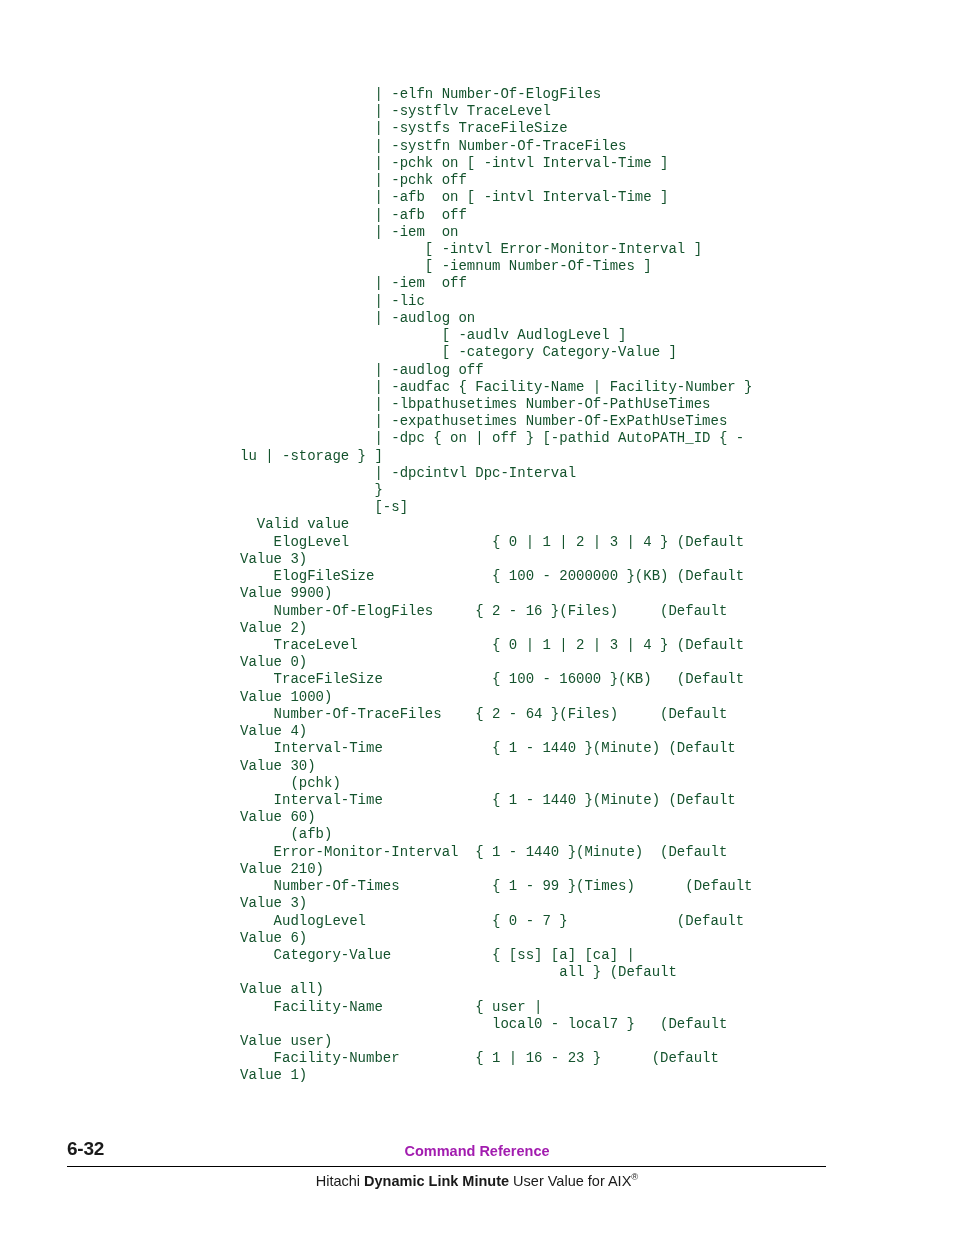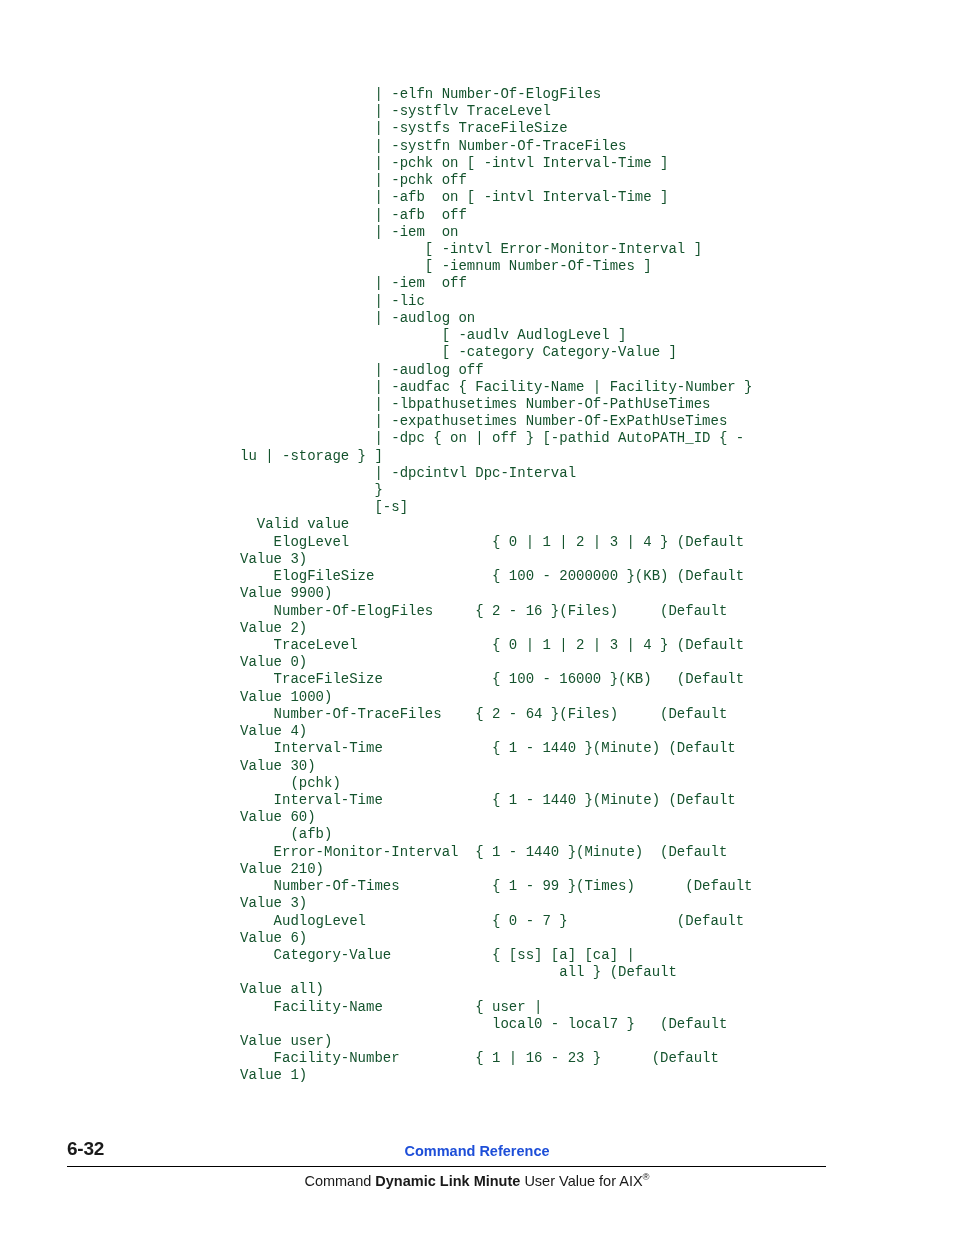--- a/index.html
+++ b/index.html
@@ -58,21 +58,21 @@
     letter-spacing: -0.2px;
   }
   #footer-section-title {
     position: absolute;
     left: 0;
     top: 5px;
     width: 954px;
     text-align: center;
     font-size: 14.5px;
     font-weight: bold;
-    color: #1d4ed8;
+    color: #a21caf;
     font-family: "Liberation Sans", sans-serif;
   }
   #footer-rule {
     position: absolute;
     left: 67px;
     top: 1166px;
     width: 759px;
     height: 0;
     border-top: 1.6px solid #000000;
   }
@@ -103,14 +103,14 @@
 <div id="page-footer">
   <div class="footer-row">
     <div id="footer-page-number">6-32</div>
     <div id="footer-section-title">Command Reference</div>
   </div>
 </div>
 
 <div id="footer-rule"></div>
 
 <div id="footer-guide-title">
-  <span>Command </span><span class="b">Dynamic Link Minute</span><span> User Value for AIX</span><span class="reg">®</span>
+  <span>Hitachi </span><span class="b">Dynamic Link Minute</span><span> User Value for AIX</span><span class="reg">®</span>
 </div>
 
 </body></html>

